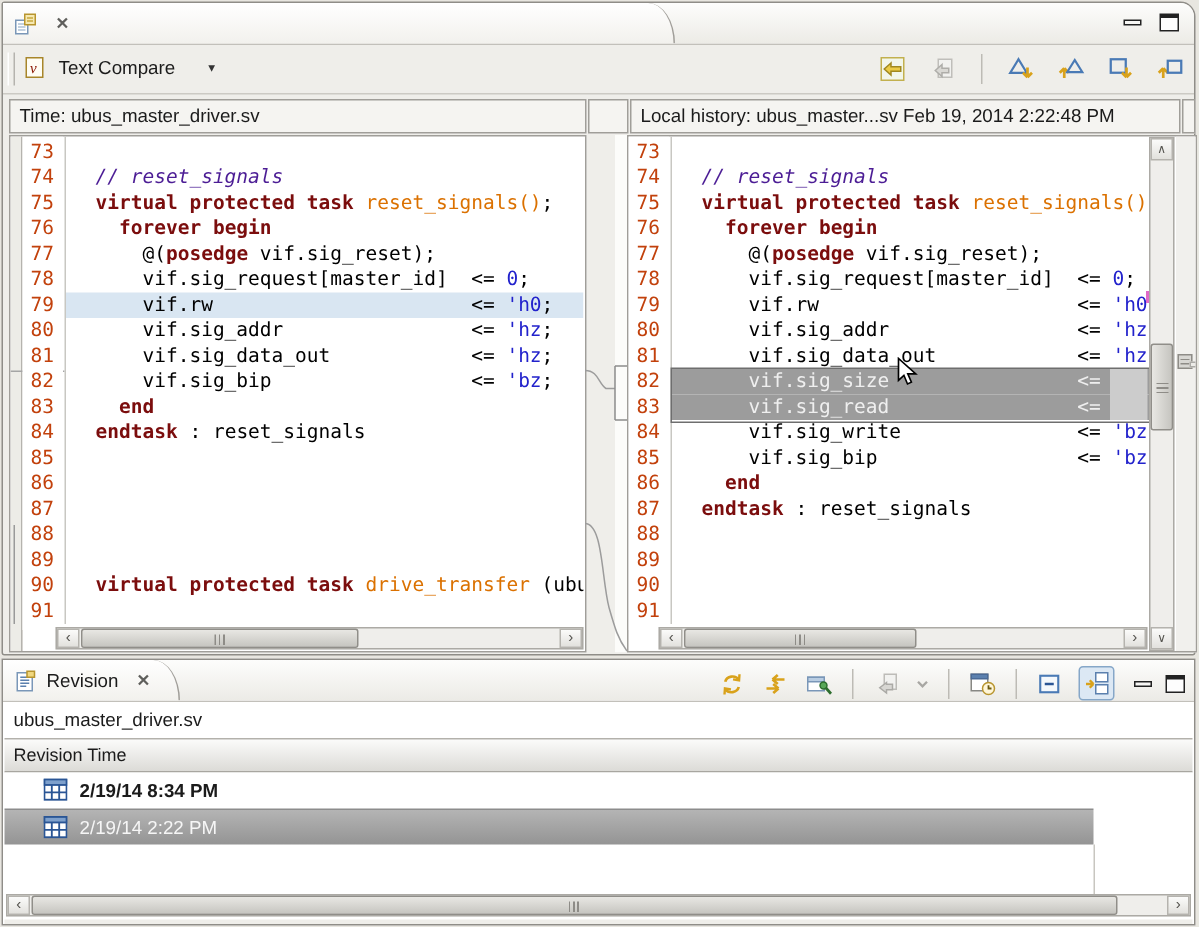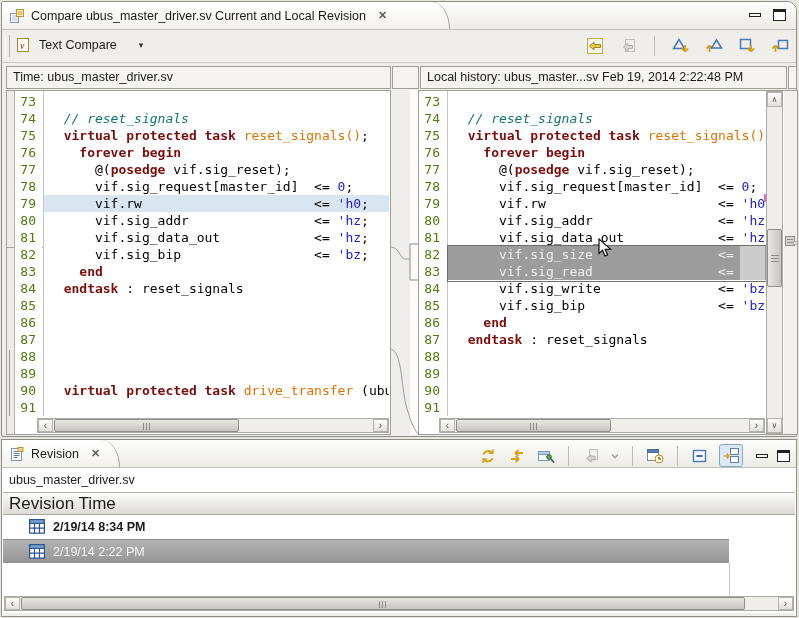--- a/index.html
+++ b/index.html
@@ -22,44 +22,44 @@
   .cmp-toolbar{position:absolute;left:0;top:27px;width:100%;height:34px;border-bottom:1px solid #CCCAC4;box-sizing:border-box;}
   .toolgrip{position:absolute;left:3px;top:6px;width:3px;height:22px;border-left:1px solid #FFFFFF;border-right:1px solid #B5B3AE;}
   .modechip{position:absolute;left:13px;top:8px;display:flex;align-items:center;gap:8px;font-size:12.5px;}
   .dd{font-size:9px;color:#333;margin-left:14px;}
   .cmpicons{position:absolute;right:6px;top:7px;display:flex;align-items:center;gap:13px;}
   .hdrcell{position:absolute;height:23px;background:#F5F4F1;border:1px solid #A09E99;box-sizing:border-box;
            font-size:12.5px;line-height:21px;padding-left:6px;white-space:nowrap;overflow:hidden;}
   .pane{position:absolute;background:#fff;border:1px solid #A09E99;box-sizing:border-box;overflow:hidden;}
   .strip{position:absolute;left:0;top:0;width:7px;height:100%;background:#EDECE7;border-right:1px solid #B5B3AE;}
   .gutter{position:absolute;top:0;width:27px;background:#fff;padding-top:2px;}
-  .lnum{height:17px;line-height:17px;font-family:"DejaVu Sans Mono",monospace;font-size:13px;color:#4d7c0f;text-align:right;padding-right:6px;}
+  .lnum{height:17px;line-height:17px;font-family:"DejaVu Sans Mono",monospace;font-size:13px;color:#c2410c;text-align:right;padding-right:6px;}
   .coderows{position:absolute;top:0;bottom:18px;overflow:hidden;padding-top:2px;border-left:1px solid #C8C7C2;}
   .crow{height:17px;line-height:17px;font-family:"DejaVu Sans Mono",monospace;font-size:13px;white-space:pre;padding-left:4px;}
-  .sg-p{color:#000;} .sg-k{color:#7B0D0D;font-weight:bold;} .sg-f{color:#DB7100;} .sg-c{color:#0f766e;font-style:italic;} .sg-l{color:#2222CC;}
+  .sg-p{color:#000;} .sg-k{color:#7B0D0D;font-weight:bold;} .sg-f{color:#DB7100;} .sg-c{color:#4c1d95;font-style:italic;} .sg-l{color:#2222CC;}
   .sel{background:#D9E6F2;}
   .diff{background:#9C9C9C;} .diff span{color:#EFEFEF !important;font-style:normal;}
   
   .hs,.vs{position:absolute;background:#EFEEEB;border:1px solid #ACAAA5;box-sizing:border-box;}
   .hs{height:15px;} .vs{width:17px;}
   .sar{position:absolute;background:linear-gradient(#FBFBFA,#E2E1DD);border:1px solid #B5B3AE;box-sizing:border-box;color:#55544F;text-align:center;}
   .hs .sar{top:0;width:15px;height:13px;font-size:10px;line-height:12px;}
   .vs .sar{left:0;height:15px;width:15px;font-size:8px;line-height:14px;}
   .sar.l{left:0;} .sar.r{right:0;} .sar.u{top:0;} .sar.d{bottom:0;}
   .hth{position:absolute;top:0;height:13px;background:linear-gradient(#E8E7E3,#C6C5C0);border:1px solid #908E89;border-radius:2px;box-sizing:border-box;}
   .hth::after{content:"";position:absolute;left:50%;top:3px;margin-left:-4px;width:8px;height:7px;
               background:repeating-linear-gradient(90deg,#8E8C87 0 1px,rgba(0,0,0,0) 1px 3px);}
   .vth{position:absolute;left:0;width:15px;background:linear-gradient(90deg,#E8E7E3,#C6C5C0);border:1px solid #908E89;border-radius:2px;box-sizing:border-box;}
   .vth::after{content:"";position:absolute;top:50%;left:3px;margin-top:-4px;height:8px;width:8px;
               background:repeating-linear-gradient(0deg,#8E8C87 0 1px,rgba(0,0,0,0) 1px 3px);}
   
   .hist{left:1px;top:439px;width:796px;height:178px;background:#fff;}
   .hlabel{position:absolute;left:1px;top:28px;right:1px;height:24px;background:#fff;font-size:12.5px;line-height:24px;padding-left:6px;}
   .hcolhdr{position:absolute;left:1px;top:52px;right:1px;height:23px;background:linear-gradient(#FBFBFA,#DCDBD7);
-           border-top:1px solid #B3B1AB;border-bottom:1px solid #A8A6A0;box-sizing:border-box;font-size:17px;line-height:21px;padding-left:6px;}
+           border-top:1px solid #B3B1AB;border-bottom:1px solid #A8A6A0;box-sizing:border-box;font-size:12px;line-height:21px;padding-left:6px;}
   .hrows{position:absolute;left:1px;top:75px;right:1px;}
   .hrow{height:24px;display:flex;align-items:center;font-size:12.5px;gap:8px;padding-left:26px;background:#fff;}
   .hbold{font-weight:bold;}
   .hsel{width:726px;box-sizing:border-box;background:linear-gradient(#B4B4B4,#949494);border-top:1px solid #8C8C8C;color:#F6F6F6;}
   .hvline{position:absolute;left:727px;top:123px;width:1px;height:40px;background:#C8C6C0;}
   pre,svg{display:block;}
 </style>
 </head>
 <body>
 
@@ -67,21 +67,20 @@
 
   <div class="panelborder editor">
     <div class="tabbar">
       <div class="tab" style="width:448px;">
         <svg class="icon16" viewBox="0 0 16 16">
           <rect x="1.5" y="5.5" width="8" height="9" fill="#FFFFFF" stroke="#7A97B8"></rect>
           <path d="M3 8 h5 M3 10 h5 M3 12 h5" stroke="#AEC2D6" fill="none"></path>
           <rect x="7.5" y="1.5" width="7" height="7" fill="#F6E9B2" stroke="#B8952E"></rect>
           <path d="M9 4 l4 0 M9 6 l4 0" stroke="#C8A83E" fill="none"></path>
         </svg>
-        <span class="tabtitle">Compare ubus_master_driver.sv Current and Local Revision</span>
         <span class="tabclose">✕</span>
       </div>
       <div class="winbtns">
         <div class="minbtn"></div>
         <div class="maxbtn"></div>
       </div>
     </div>
 
     <div class="cmp-toolbar">
       <div class="toolgrip"></div>

